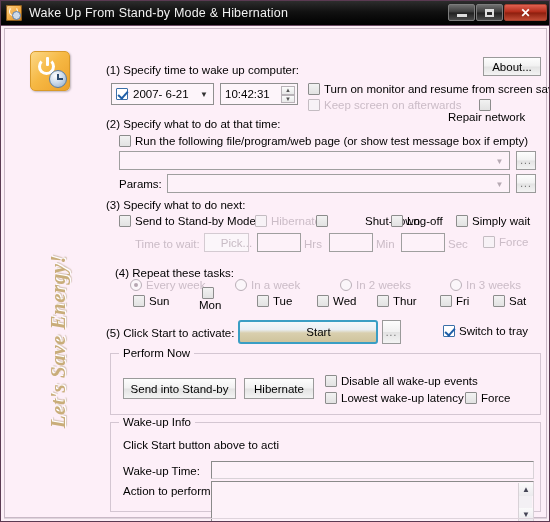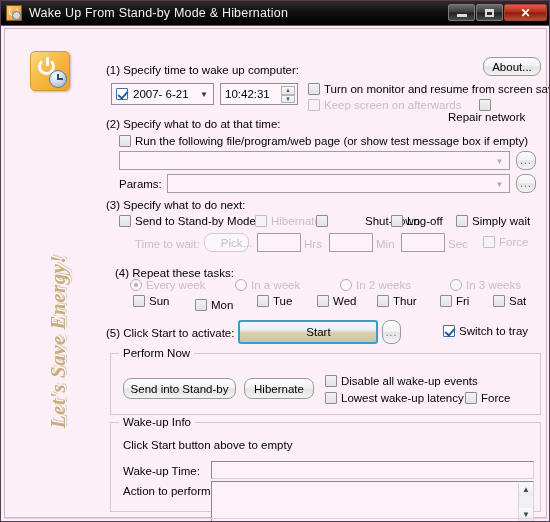--- a/index.html
+++ b/index.html
@@ -245,21 +245,21 @@
     left: 3px; top: 3px;
     width: 4px; height: 4px;
     border-radius: 50%;
     background: #b6a7b2;
   }
   .lbl { margin-left: 4px; font-size: 11.5px; color: #000; }
   .lbl.dis { color: #cbbcc7; }
 
   .btn {
     border: 1px solid #9a9a9a;
-    border-radius: 8px;
+    border-radius: 0;
     background: linear-gradient(to bottom, #fdfdfd 0%, #f1f1f1 48%, #e3e3e3 52%, #f3f3f3 100%);
     font-size: 11.5px;
     color: #000;
     display: flex;
     align-items: center;
     justify-content: center;
     box-sizing: border-box;
     font-family: "Liberation Sans", sans-serif;
   }
   .btn.dis { color: #c8bcc5; border-color: #d4cbd2; background: #fbf6fa; }
@@ -526,21 +526,21 @@
         </div>
         <div class="row" style="left:345px; top:250px;">
           <span class="rb"></span>
           <span class="lbl dis">In 3 weeks</span>
         </div>
 
         <div class="row" style="left:28px; top:266px;">
           <span class="cb"></span>
           <span class="lbl">Sun</span>
         </div>
-        <div class="row" style="left:90px; top:270px;">
+        <div class="row" style="left:90px; top:258px;flex-direction:column;">
           <span class="cb"></span>
           <span class="lbl">Mon</span>
         </div>
         <div class="row" style="left:152px; top:266px;">
           <span class="cb"></span>
           <span class="lbl">Tue</span>
         </div>
         <div class="row" style="left:212px; top:266px;">
           <span class="cb"></span>
           <span class="lbl">Wed</span>
@@ -582,21 +582,21 @@
           </div>
           <div class="row" style="left:354px; top:38px;">
             <span class="cb"></span>
             <span class="lbl">Force</span>
           </div>
         </div>
 
         <div class="groupbox" style="left:5px; top:393px; width:431px; height:90px;">
           <span class="gb-title">Wake-up Info</span>
 
-          <div class="step-label" style="left:12px; top:16px;">Click Start button above to empty</div>
+          <div class="step-label" style="left:12px; top:16px;">Click Start button above to acti</div>
 
           <div class="step-label" style="left:12px; top:42px;">Wake-up Time:</div>
           <div class="txtbox sunken" style="position:absolute; left:100px; top:38px; width:323px; height:18px;">
             <span style="display:block; padding:2px 4px; font-size:11.5px;"></span>
           </div>
 
           <div class="step-label" style="left:12px; top:62px;">Action to perform:</div>
           <div class="txtbox sunken" style="position:absolute; left:100px; top:58px; width:323px; height:42px;">
             <span style="display:block; padding:2px 4px; font-size:11.5px;"></span>
             <div class="scrollbar">

